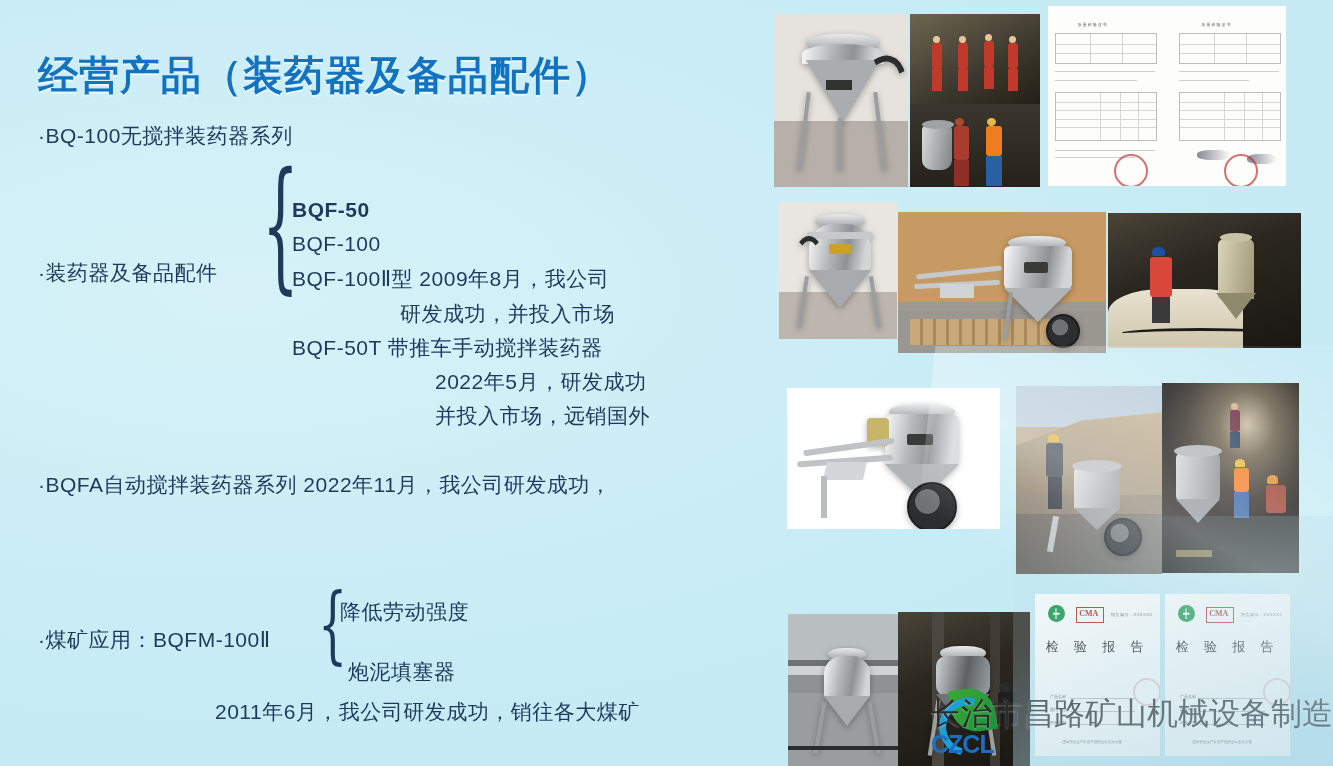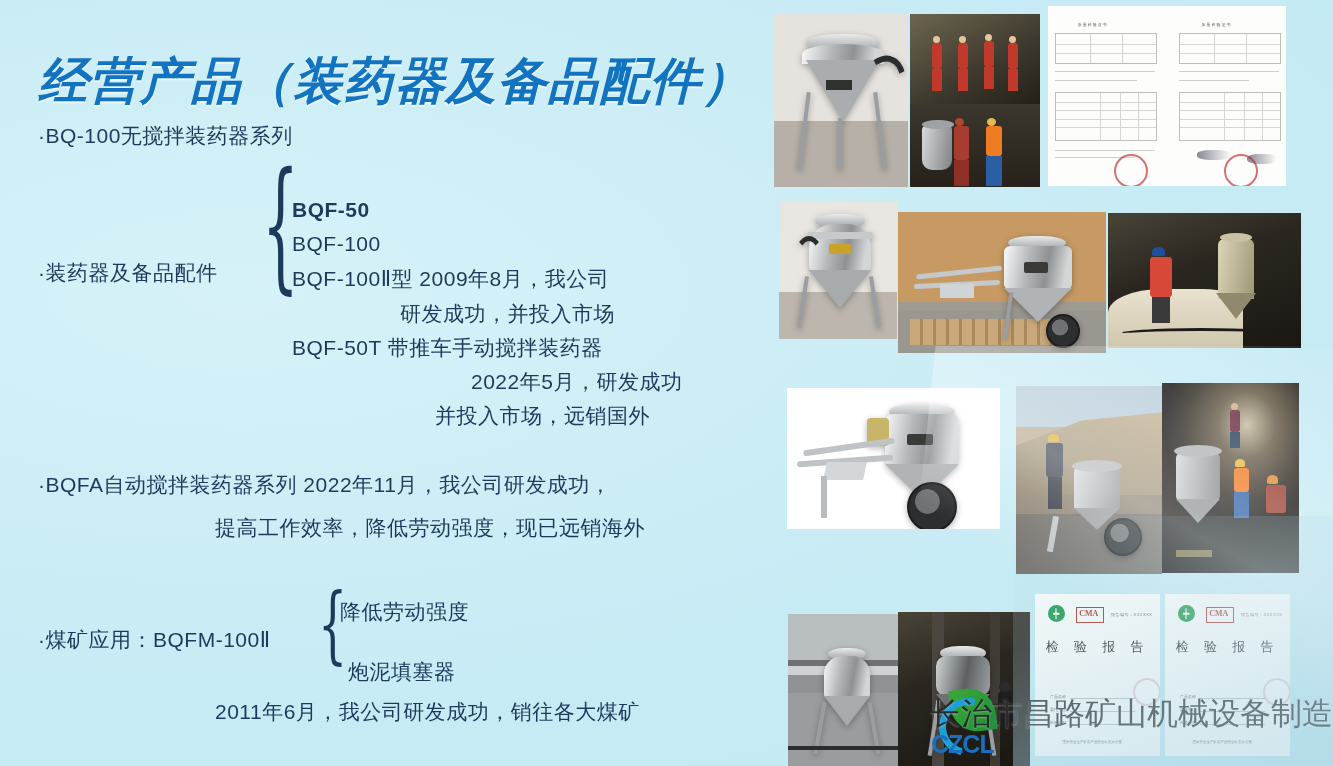--- a/index.html
+++ b/index.html
@@ -24,40 +24,39 @@
     position:absolute;right:0px;bottom:0px;width:320px;height:250px;
     background:linear-gradient(160deg, rgba(210,240,248,0) 0%, rgba(176,214,228,.45) 70%, rgba(168,208,224,.55) 100%);
     pointer-events:none;
   }
 
   
   .left{position:absolute;left:0;top:0;width:770px;height:766px;}
 
   .title{
     position:absolute;left:38px;top:48px;
-    font-size:50px;font-weight:bold;letter-spacing:1px;
+    font-size:40px;font-weight:bold;letter-spacing:1px;
     color:#1273c0;white-space:nowrap;
     text-shadow:0 2px 0 rgba(255,255,255,.55);
-    font-style:italic;
   }
 
   .line{
     position:absolute;color:#1d3a5c;white-space:nowrap;
     font-size:21px;letter-spacing:.5px;
   }
   .l-sub1{left:38px;top:122px;font-size:21px;}
 
   
   .g1-label{left:38px;top:259px;}
   .g1-a{left:292px;top:198px;font-weight:bold;}
   .g1-b{left:292px;top:232px;}
   .g1-c{left:292px;top:265px;}
   .g1-d{left:400px;top:300px;}
   .g1-e{left:292px;top:334px;}
-  .g1-f{left:435px;top:368px;margin-left:36px;}
+  .g1-f{left:435px;top:368px;}
   .g1-g{left:435px;top:402px;}
 
   
   .g2-a{left:38px;top:471px;}
   .g2-b{left:215px;top:514px;}
 
   
   .g3-label{left:38px;top:626px;}
   .g3-a{left:340px;top:598px;}
   .g3-b{left:340px;top:658px;margin-left:8px;}
@@ -205,21 +204,20 @@
     <div class="brace brace1">{</div>
     <div class="line g1-a">BQF-50</div>
     <div class="line g1-b">BQF-100</div>
     <div class="line g1-c">BQF-100Ⅱ型  2009年8月，我公司</div>
     <div class="line g1-d">研发成功，并投入市场</div>
     <div class="line g1-e">BQF-50T 带推车手动搅拌装药器</div>
     <div class="line g1-f">2022年5月，研发成功</div>
     <div class="line g1-g">并投入市场，远销国外</div>
 
     <div class="line g2-a">·BQFA自动搅拌装药器系列  2022年11月，我公司研发成功，</div>
-    <div class="line g2-b">提高工作效率，降低劳动强度，现已远销海外</div>
 
     <div class="line g3-label">·煤矿应用：BQFM-100Ⅱ</div>
     <div class="brace brace3">{</div>
     <div class="line g3-a">降低劳动强度</div>
     <div class="line g3-b">炮泥填塞器</div>
     <div class="line g3-c">2011年6月，我公司研发成功，销往各大煤矿</div>
   </div>
 
   <div class="photos">
 

